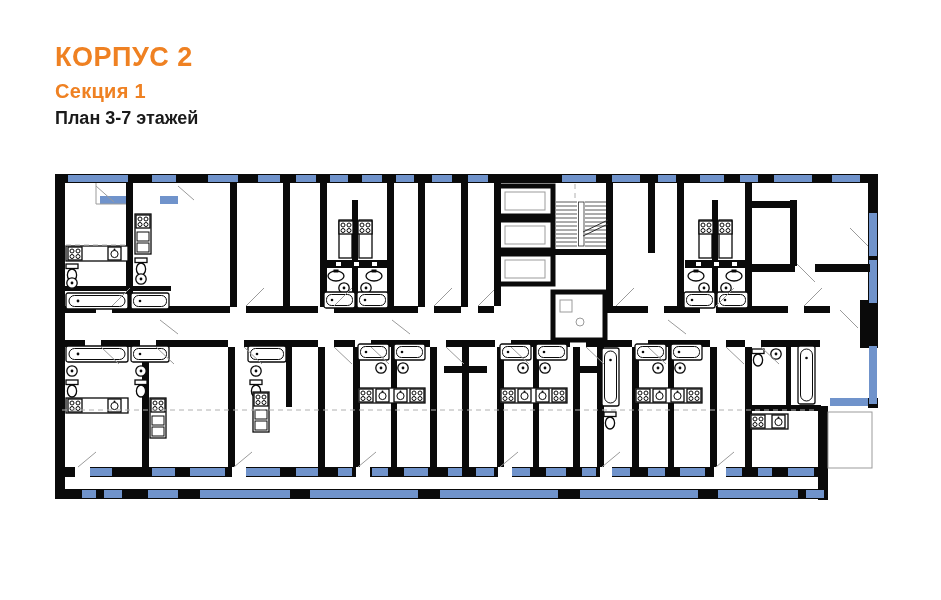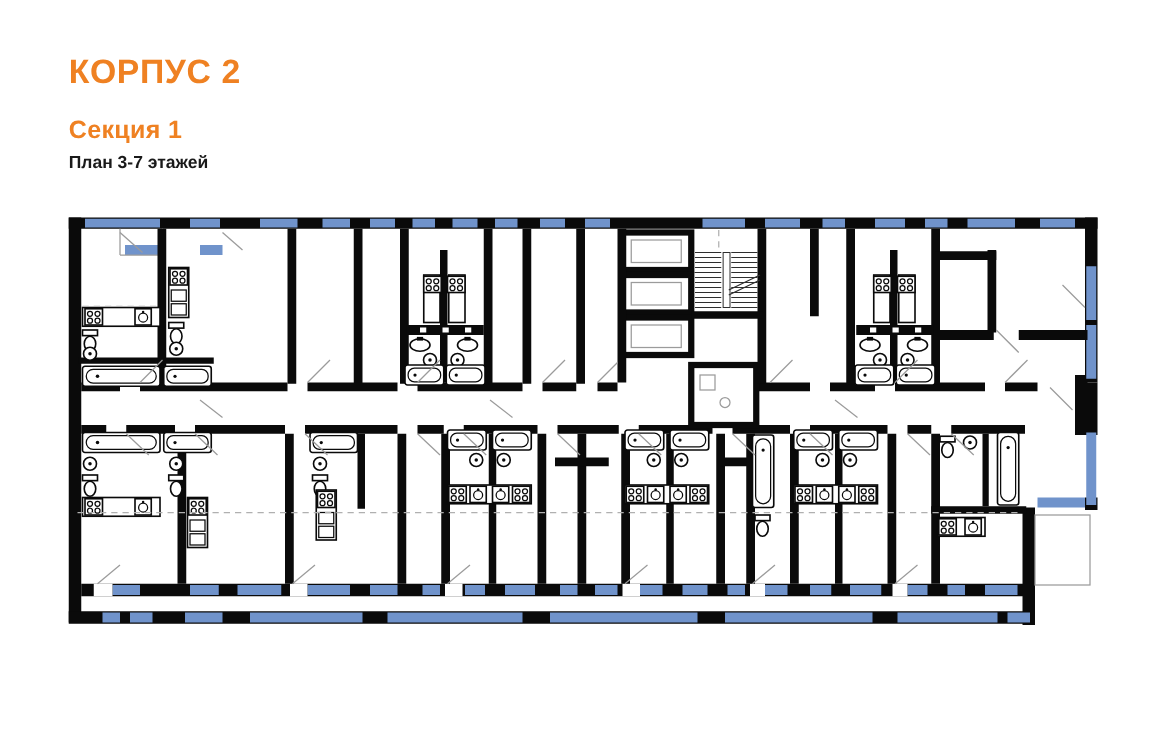--- a/index.html
+++ b/index.html
@@ -1,21 +1,21 @@
 <!DOCTYPE html>
 <html style="--accent: #EF8122; --wall: #0a0a0a; --window: #7093CB; --line: #9b9b9b; --dashcol: #b0b0b0; --text: #1a1a1a;"><head>
 <meta charset="utf-8">
 <style>
   html,body{margin:0;padding:0;background:#fff;}
   body{width:941px;height:600px;position:relative;overflow:hidden;
        font-family:"Liberation Sans", sans-serif;}
   .title-block{position:absolute;left:55px;top:44px;line-height:1;}
-  .t-building{font-size:27px;font-weight:700;color:var(--accent);margin:0 0 23px 0;letter-spacing:.5px;}
+  .t-building{font-size:27px;font-weight:700;color:var(--accent);margin:0 0 10px 0;letter-spacing:.5px;}
   .t-section{font-size:20px;font-weight:700;color:var(--accent);margin:0 0 8px 0;letter-spacing:.3px;}
-  .t-floors{font-size:14px;font-weight:700;color:var(--text);margin:0;}
+  .t-floors{font-size:18px;font-weight:700;color:var(--text);margin:0;}
   .plan-wrap{position:absolute;left:0;top:0;width:941px;height:600px;}
   svg .w{fill:var(--wall);}
   svg .b{fill:var(--window);}
   svg .wh{fill:#ffffff;}
   svg .o{fill:#ffffff;stroke:var(--wall);stroke-width:1.3;}
   svg .o2{fill:none;stroke:var(--wall);stroke-width:1;}
   svg .og{fill:#ffffff;stroke:var(--line);stroke-width:1;}
   svg .d{stroke:var(--line);stroke-width:1;fill:none;}
   svg .dash{stroke:var(--dashcol);stroke-width:1;stroke-dasharray:5 4;fill:none;}
   svg .stp{stroke:#2e2e2e;stroke-width:.8;fill:none;}

